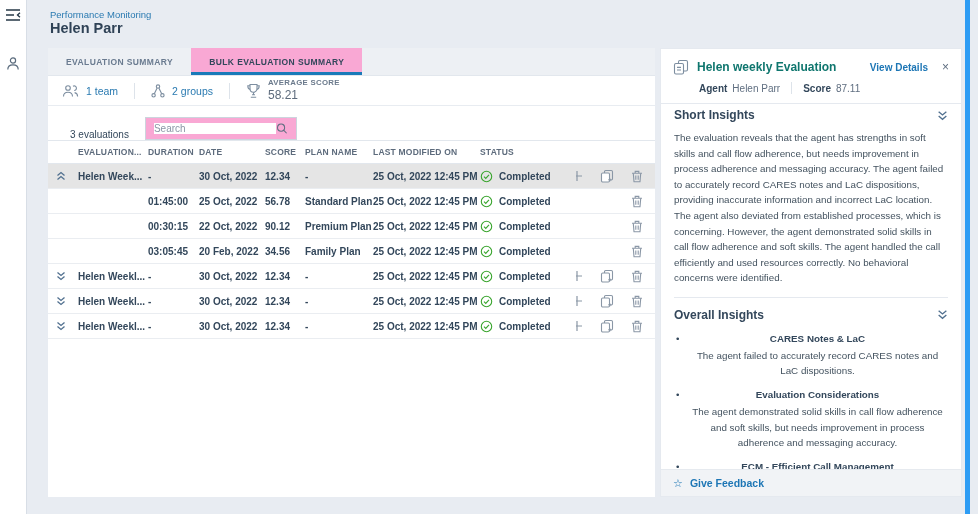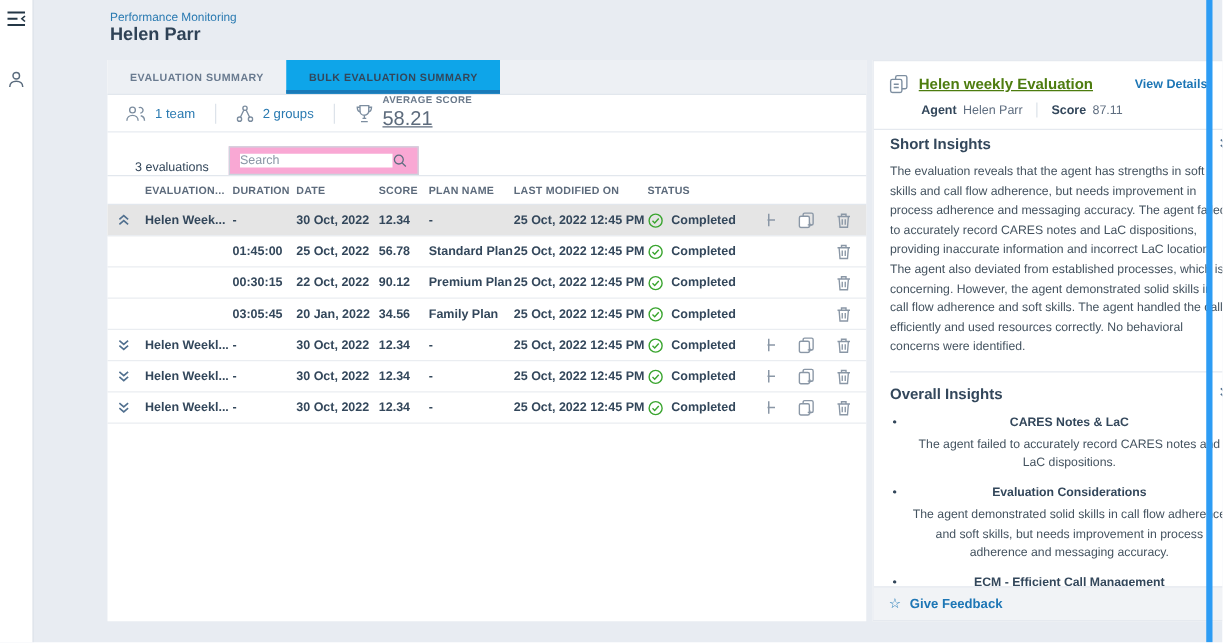--- a/index.html
+++ b/index.html
@@ -6,38 +6,38 @@
   html,body { width:978px; height:514px; font-family:"Liberation Sans", sans-serif; }
   .app { position:relative; width:978px; height:514px; background:#e8ecf2; overflow:hidden; }
 
   
   .sidebar { position:absolute; left:0; top:0; width:27px; height:100%; background:#fff;
              border-right:1px solid #d8dee6; display:flex; flex-direction:column; align-items:center;
              padding-top:7px; gap:32px; z-index:3; }
   .sb-icon { width:16px; height:16px; display:flex; align-items:center; justify-content:center; cursor:pointer; }
 
   
-  .main { position:absolute; left:28px; top:0; right:0; height:100%;margin-left:38px; }
+  .main { position:absolute; left:28px; top:0; right:0; height:100%; }
   .breadcrumb { position:absolute; left:22px; top:9px; font-size:9.5px; color:#2a7ab1; cursor:pointer; }
   .page-title { position:absolute; left:22px; top:20px; font-size:14.5px; font-weight:700; color:#2f4256; }
 
   
   .table-card { position:absolute; left:20px; top:48px; width:607px; height:449px; background:#fff; }
   .tabs { height:28px; display:flex; background:#edf0f4; border-bottom:1px solid #e2e7ed; }
   .tab { padding:0 18px; display:flex; align-items:center; font-size:8.5px; font-weight:600;
          letter-spacing:.4px; color:#6a7b90; cursor:pointer; }
-  .tab.active { background:#0ea5e9; color:#33475b; border-bottom:3px solid #1a7ab8; padding-top:3px; }
+  .tab.active { background:#f9a8d4; color:#33475b; border-bottom:3px solid #1a7ab8; padding-top:3px; }
 
   .stats-row { height:30px; display:flex; align-items:center; border-bottom:1px solid #e8ecf1; padding-left:14px; }
   .stat { display:flex; align-items:center; gap:7px; font-size:10.5px; color:#2a7ab1; cursor:pointer; }
   .stat.avg { color:#5d6b7c; cursor:default; }
   .vdiv { width:1px; height:16px; background:#dde3ea; margin:0 16px; }
   .avg-text { display:flex; flex-direction:column; line-height:1.1; }
   .avg-label { font-size:7.8px; font-weight:600; letter-spacing:.3px; color:#6b7a8c; }
-  .avg-value { font-size:16px; color:#5d6b7c; margin-top:2px;text-decoration:underline; }
+  .avg-value { font-size:12px; color:#5d6b7c; margin-top:2px; }
 
   .search-row { height:34px; display:flex; align-items:flex-end; padding-left:22px; }
   .eval-count { font-size:10px; color:#33475b; }
   .search-box { margin-left:16px; width:152px; height:23px; border:1px solid #ccd4dd; display:flex;
                 align-items:center; padding:0 8px; background:#f9a8d4; }
   .search-box input { border:0; outline:0; font-size:10px; color:#33475b; width:100%; font-family:inherit; }
   .search-box input::placeholder { color:#8a97a6; }
 
   .thead { height:24px; display:flex; align-items:center; border-top:1px solid #e2e7ed;
            border-bottom:1px solid #e2e7ed; font-size:8.5px; font-weight:600; color:#5d6b7c; letter-spacing:.2px; }
@@ -54,21 +54,21 @@
   .c-mod { width:107px; }
   .c-status { width:96px; display:flex; align-items:center; gap:6px; }
   .c-actions { flex:1; display:flex; justify-content:flex-end; align-items:center; gap:17px; padding-right:12px; }
   .act { display:flex; align-items:center; cursor:pointer; }
 
   
   .panel { position:absolute; left:632px; top:48px; width:302px; height:449px; background:#fff;
            border:1px solid #e5e9ef; }
   .panel-header { padding:10px 12px 9px; border-bottom:1px solid #e5e9ef; }
   .ph-top { display:flex; align-items:center; }
-  .ph-title { font-size:12px; font-weight:700; color:#4d7c0f; margin-left:8px; flex:1;text-decoration:underline; }
+  .ph-title { font-size:12px; font-weight:700; color:#0f766e; margin-left:8px; flex:1; }
   .view-details { font-size:10px; font-weight:700; color:#1d76b5; margin-right:14px; cursor:pointer; }
   .close-x { color:#5f6e80; font-size:12px; line-height:1; cursor:pointer; }
   .ph-sub { display:flex; align-items:center; margin:7px 0 0 26px; font-size:10px; color:#5f6e80; gap:5px; }
   .ph-lab { font-weight:700; color:#33475b; }
   .ph-bar { width:1px; height:12px; background:#dde3ea; margin:0 6px; }
 
   .panel-body { position:absolute; top:49px; bottom:27px; left:0; right:0; overflow:hidden; padding:0 13px; }
   .section-h { display:flex; align-items:center; justify-content:space-between; padding:10px 0 8px;
                font-size:12px; font-weight:600; color:#33475b; }
   .chev-btn { cursor:pointer; display:flex; }
@@ -270,21 +270,21 @@
                 <path d="M4.8 5.4v4.4M7.2 5.4v4.4"></path>
               </svg>
             </span>
         </div>
       </div>
 
       <div class="trow">
         <div class="cell c-exp"></div>
         <div class="cell c-name"></div>
         <div class="cell c-dur">03:05:45</div>
-        <div class="cell c-date">20 Jan, 2022</div>
+        <div class="cell c-date">20 Feb, 2022</div>
         <div class="cell c-score">34.56</div>
         <div class="cell c-plan">Family Plan</div>
         <div class="cell c-mod">25 Oct, 2022  12:45 PM</div>
         <div class="cell c-status">
           <svg width="13" height="13" viewBox="0 0 14 14" fill="none" stroke="#3aa52f" stroke-width="1.2">
               <circle cx="7" cy="7" r="5.6"></circle>
               <path d="m4.3 7.2 1.9 1.9 3.5-3.9"></path>
             </svg>
           <span>Completed</span>
         </div>

